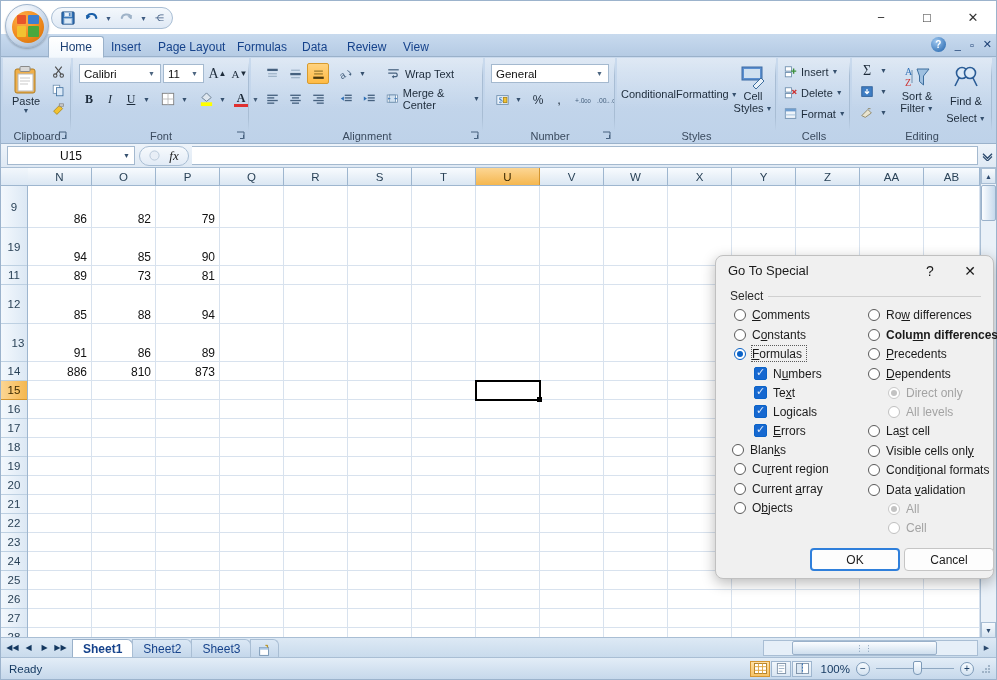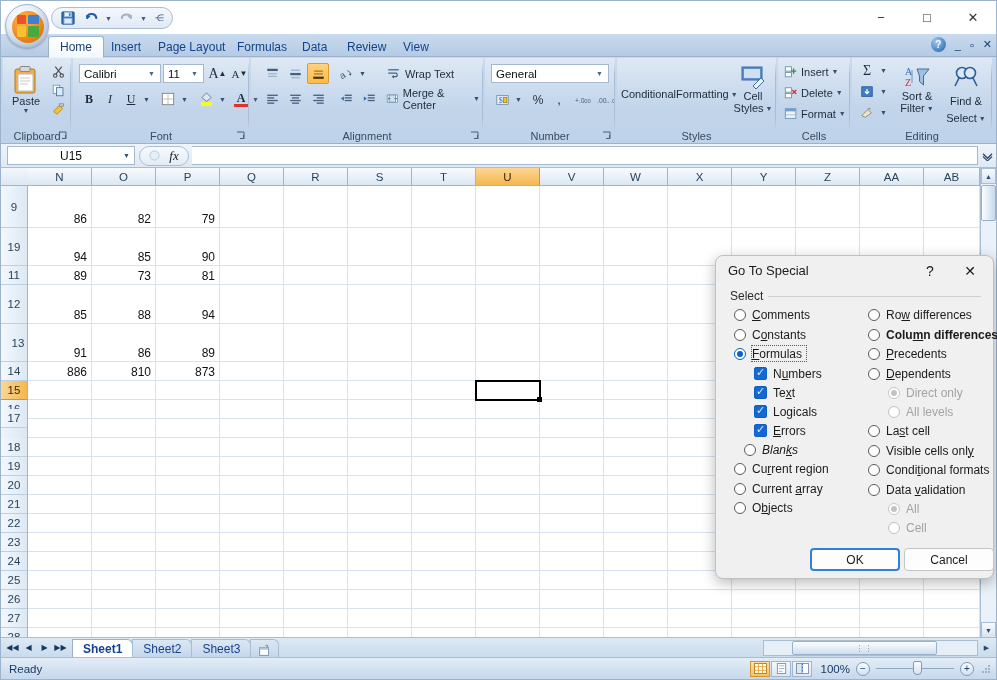--- a/index.html
+++ b/index.html
@@ -850,21 +850,21 @@
         </div>
         <div class="rowh" style="top: 176px; height: 19px;">
           <span>14</span>
         </div>
         <div class="rowh sel" style="top: 195px; height: 19px;">
           <span>15</span>
         </div>
         <div class="rowh" style="top: 214px; height: 19px;">
           <span>16</span>
         </div>
-        <div class="rowh" style="top: 223px; height: 19px; text-align: center;">
+        <div class="rowh" style="top: 233px; height: 19px; text-align: center;">
           <span>17</span>
         </div>
         <div class="rowh" style="top: 252px; height: 19px;">
           <span>18</span>
         </div>
         <div class="rowh" style="top: 271px; height: 19px;">
           <span>19</span>
         </div>
         <div class="rowh" style="top: 290px; height: 19px;">
           <span>20</span>
@@ -1311,21 +1311,21 @@
           <span class="olabel">Te<span class="u">x</span>t</span>
         </div>
         <div class="opt" style="left: 38px; top: 148.5px;">
           <span class="cb"></span>
           <span class="olabel">Lo<span class="u">g</span>icals</span>
         </div>
         <div class="opt" style="left: 38px; top: 167.5px;">
           <span class="cb"></span>
           <span class="olabel"><span class="u">E</span>rrors</span>
         </div>
-        <div class="opt" style="left: 28px; top: 186.5px; font-style: italic;">
+        <div class="opt" style="left: 16px; top: 186.5px;">
           <span class="radio"></span>
           <span class="olabel">Blan<span class="u">k</span>s</span>
         </div>
         <div class="opt" style="left: 18px; top: 206px;">
           <span class="radio"></span>
           <span class="olabel">Cu<span class="u">r</span>rent region</span>
         </div>
         <div class="opt" style="left: 18px; top: 225.5px;">
           <span class="radio"></span>
           <span class="olabel">Current <span class="u">a</span>rray</span>

